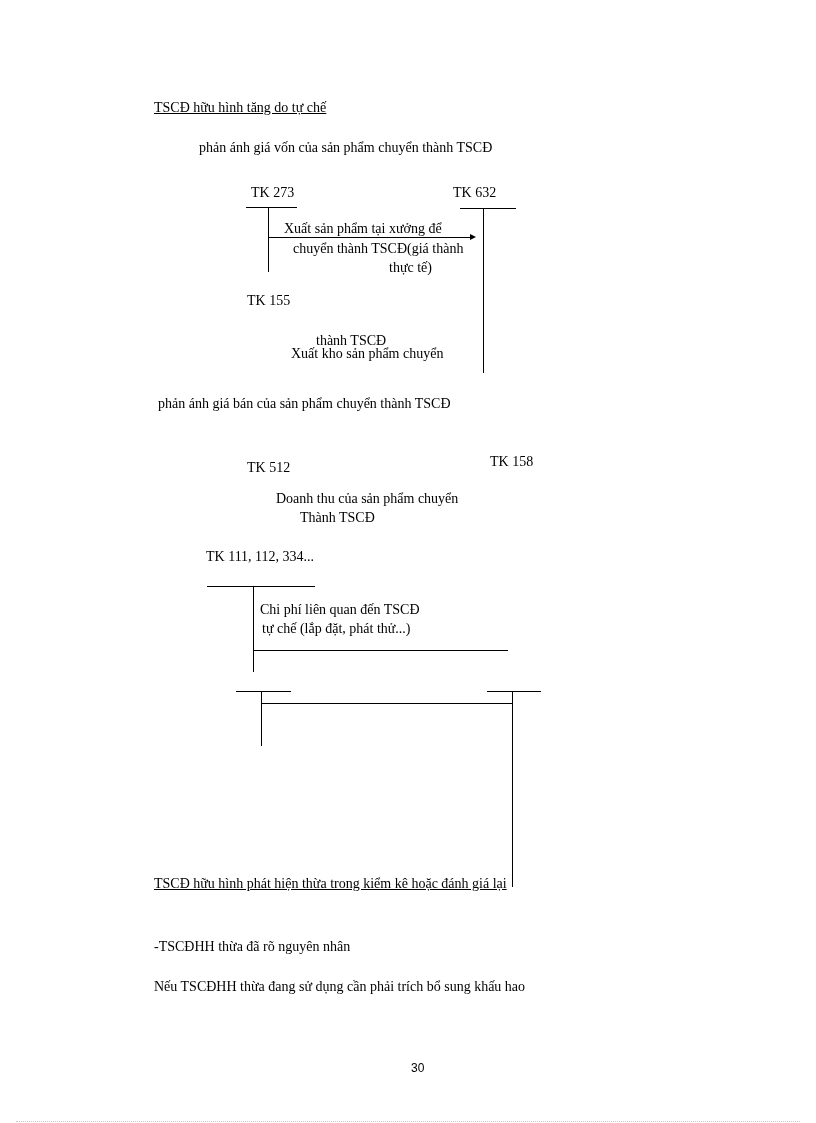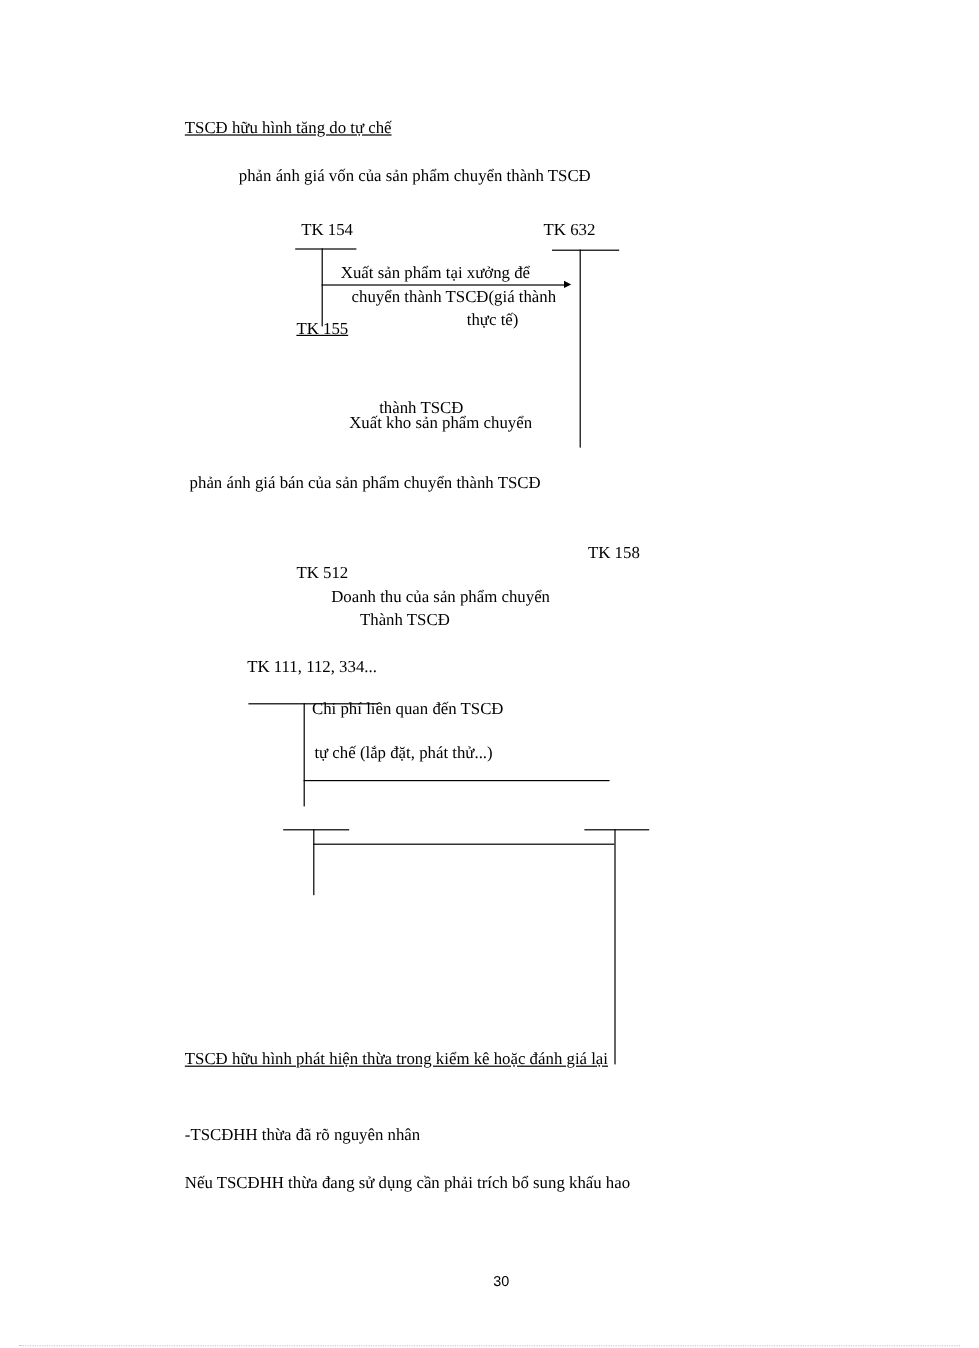--- a/index.html
+++ b/index.html
@@ -16,56 +16,56 @@
     .footer-dots { position:absolute; left:16px; width:784px; top:1121px; height:0;
                    border-top:1px dotted #c8c8c8; }
   </style>
 </head>
 <body>
 
 <div class="t u" style="left:154px; top:99px;">TSCĐ hữu hình  tăng  do tự chế </div>
 <div class="t" style="left:163px; top:139px;margin-left:36px;">phản ánh giá vốn của sản phẩm chuyển thành TSCĐ</div>
 
 <div>
-  <div class="t" style="left:251px; top:184px;">TK 154</div>
+  <div class="t" style="left:251px; top:184px;">TK 273</div>
   <div class="t" style="left:453px; top:184px;">TK 632</div>
 
   <div class="hl" style="left:246px; top:207px; width:51px;"></div>
   <div class="vl" style="left:268px; top:207px; height:65px;"></div>
 
   <div class="hl" style="left:460px; top:208px; width:56px;"></div>
   <div class="vl" style="left:483px; top:208px; height:165px;"></div>
 
   <div class="hl" style="left:268px; top:237px; width:202px;"></div>
   <div class="arrowhead" style="left:470px; top:234px;"></div>
 
   <div class="t" style="left:284px; top:220px;">Xuất sản phẩm tại xưởng để</div>
   <div class="t" style="left:276px; top:240px;margin-left:17px;">chuyển thành TSCĐ(giá thành</div>
   <div class="t" style="left:389px; top:259px;">thực tế)</div>
 
-  <div class="t" style="left:247px; top:266px;text-decoration:underline;">TK 155</div>
+  <div class="t" style="left:247px; top:292px;">TK 155</div>
 
   <div class="t" style="left:291px; top:314px;margin-top:31px;">Xuất kho sản phẩm chuyển</div>
   <div class="t" style="left:316px; top:332px;">thành TSCĐ</div>
 </div>
 
 <div class="t" style="left:158px; top:395px;">phản ánh giá bán của sản phẩm chuyển thành TSCĐ</div>
 
 <div>
-  <div class="t" style="left:247px; top:470px;">TK 512</div>
+  <div class="t" style="left:247px; top:459px;">TK 512</div>
   <div class="t" style="left:490px; top:453px;">TK 158</div>
 
   <div class="t" style="left:276px; top:490px;">Doanh thu của sản phẩm chuyển</div>
   <div class="t" style="left:300px; top:509px;">Thành TSCĐ</div>
 
   <div class="t" style="left:206px; top:548px;">TK 111, 112, 334...</div>
   <div class="hl" style="left:207px; top:586px; width:108px;"></div>
   <div class="vl" style="left:253px; top:586px; height:86px;"></div>
 
-  <div class="t" style="left:260px; top:583px;text-align:center;">Chi phí liên  quan đến TSCĐ</div>
+  <div class="t" style="left:260px; top:601px;text-align:center;">Chi phí liên  quan đến TSCĐ</div>
   <div class="t" style="left:262px; top:620px;">tự chế (lắp đặt, phát thử...)</div>
 
   <div class="hl" style="left:253px; top:650px; width:255px;"></div>
 
   <div class="hl" style="left:236px; top:691px; width:55px;"></div>
   <div class="vl" style="left:261px; top:691px; height:55px;"></div>
 
   <div class="hl" style="left:487px; top:691px; width:54px;"></div>
   <div class="vl" style="left:512px; top:691px; height:196px;"></div>
 

